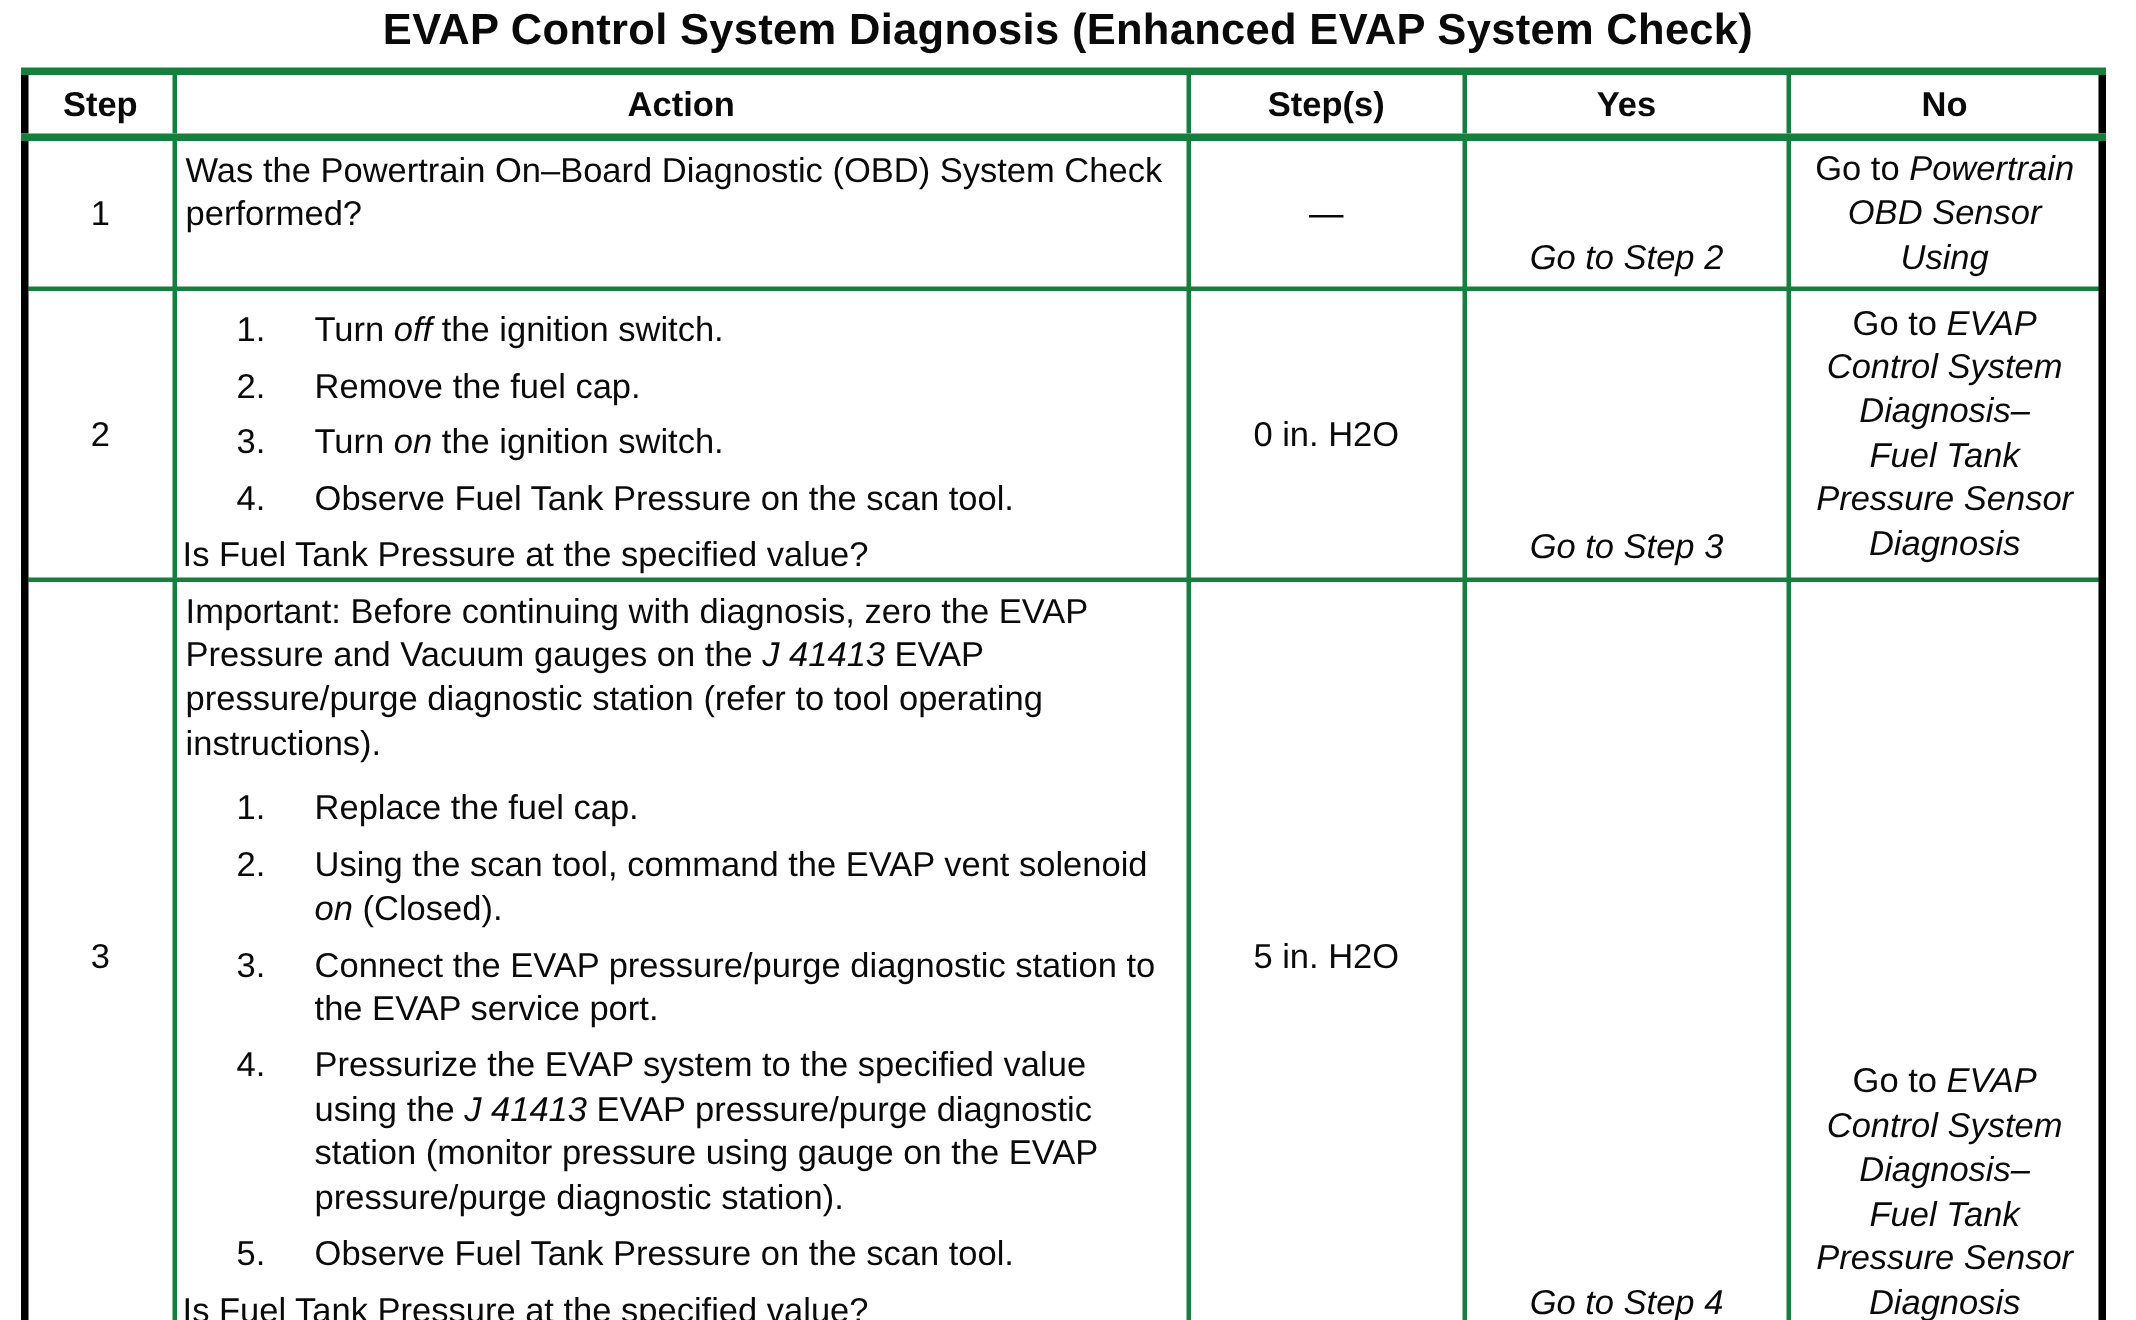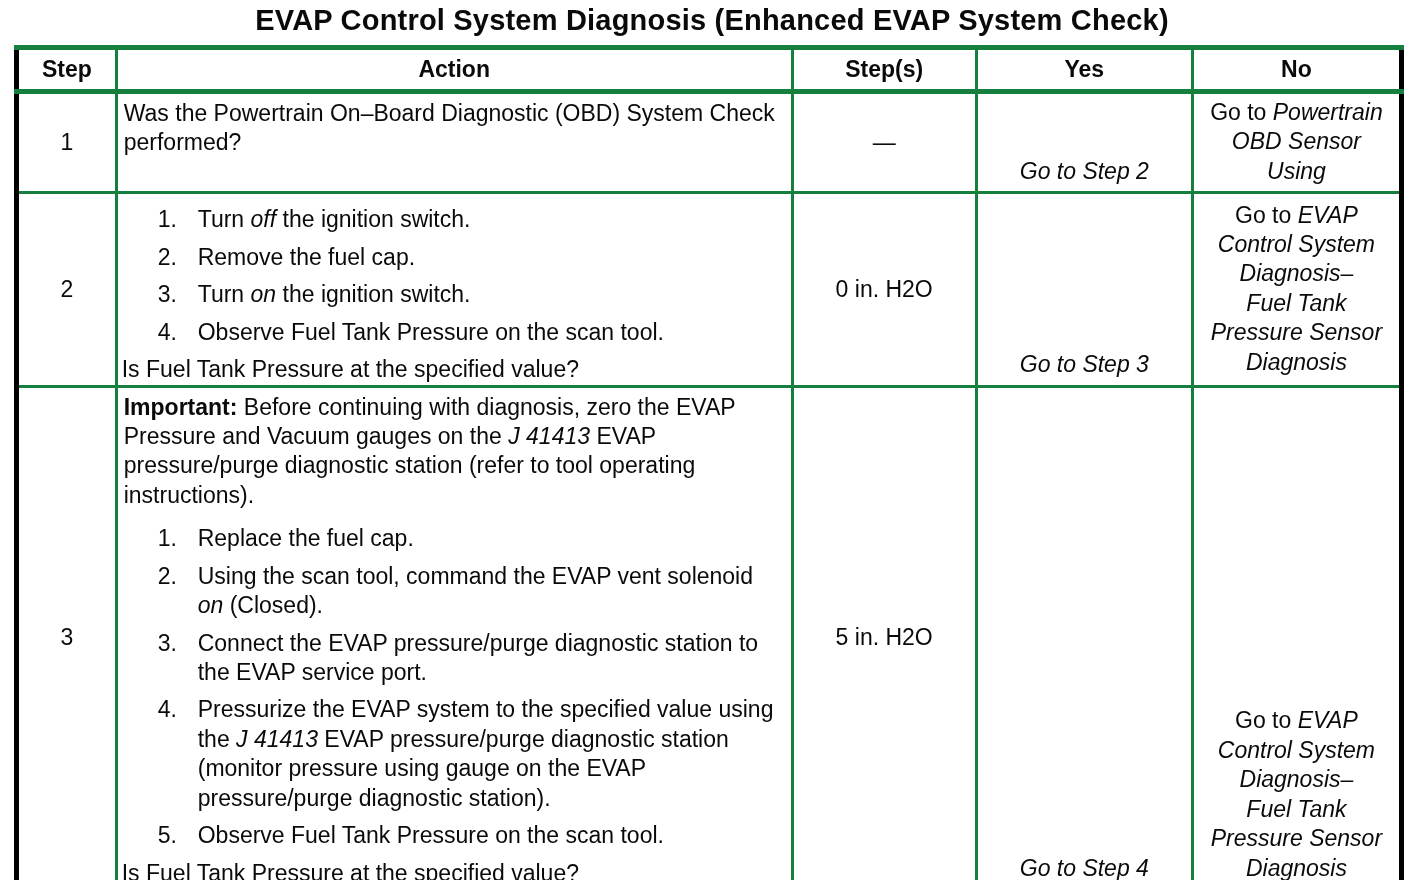--- a/index.html
+++ b/index.html
@@ -58,42 +58,42 @@
   .action-intro { margin: 2px 0 14px 2px; }
   .action-item {
     display: flex;
     margin: 8px 0 8px 36px;
   }
   .item-number {
     flex: none;
     width: 28px;
     margin-right: 12px;
   }
-  .item-text { flex: 1; }
+  .item-text { flex: 1; margin-left: 12px; }
   .action-question { margin-top: 6px; }
   td.value-cell {
     text-align: center;
     vertical-align: middle;
   }
   td.yes-cell {
     text-align: center;
     vertical-align: bottom;
     padding: 4px 4px 5px 4px;
     margin-left: 48px;
   }
   td.no-cell {
     text-align: center;
     padding: 4px 3px 5px 3px;
   }
   tbody tr:nth-child(1) td.no-cell { vertical-align: top; }
   tbody tr:nth-child(2) td.no-cell { vertical-align: middle; }
   tbody tr:nth-child(3) td.no-cell { vertical-align: bottom; }
   .no-line { display: block; }
   i { font-style: italic; }
-  b { font-weight: 700; }
+  b { font-weight: 400; }
 </style>
 </head>
 <body>
 
 <div class="page">
   <h1 class="page-title">EVAP Control System Diagnosis (Enhanced EVAP System Check)</h1>
   <table class="diag-table">
     <colgroup>
       <col class="c-step">
         <col class="c-action">

